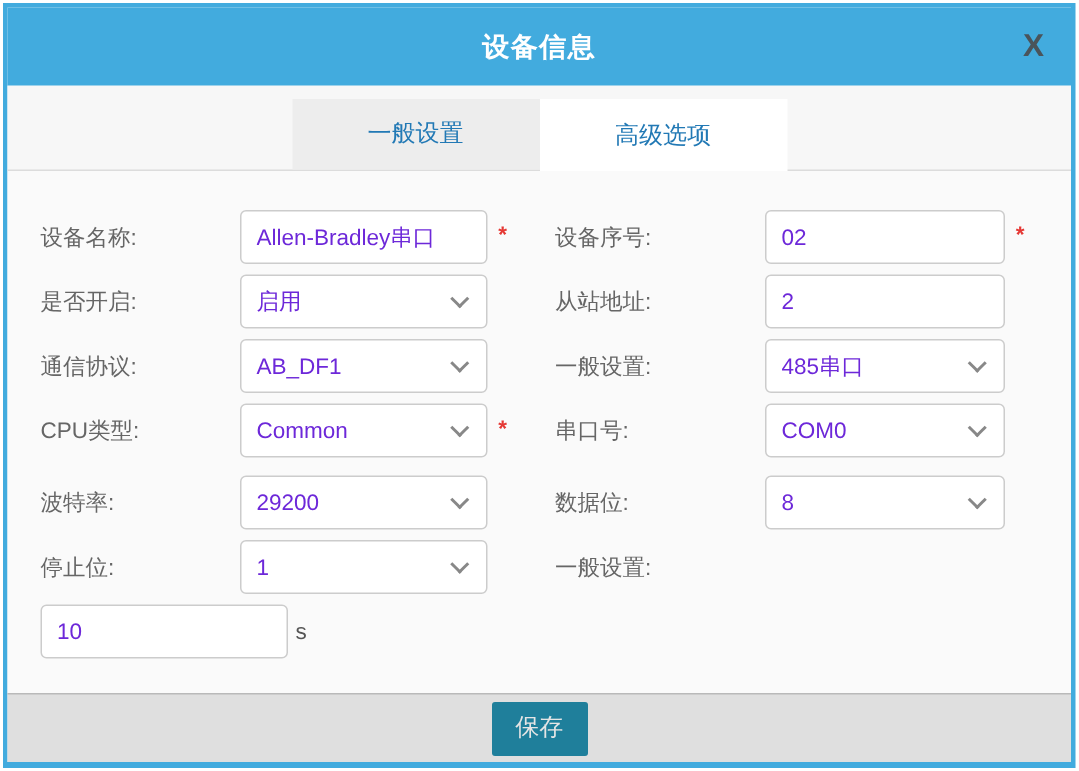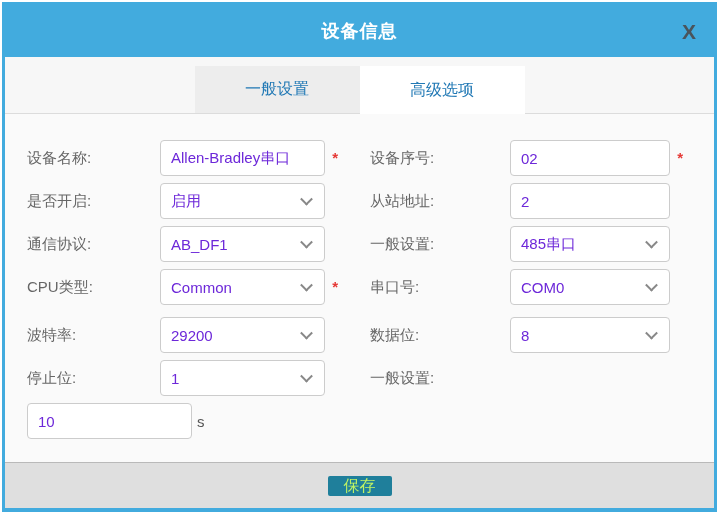--- a/index.html
+++ b/index.html
@@ -60,21 +60,21 @@
     position:absolute;right:-13px;top:50%;transform:translateY(-55%);
     color:var(--required);font-size:15px;font-weight:bold;
   }
   .suffix{font-size:15px;color:#555;margin-left:5px;}
   
   .footer{
     height:46px;flex:0 0 46px;background:#DFDFDF;border-top:1px solid #B9B9B9;
     display:flex;align-items:center;justify-content:center;
   }
   .save-btn{
-    width:64px;height:20px;background:var(--save_button);color:#bef264;border:none;
+    width:64px;height:36px;background:var(--save_button);color:#e5e5e5;border:none;
     font-size:16px;border-radius:2px;cursor:pointer;
     font-family:"Liberation Sans","DejaVu Sans",sans-serif;
   }
 </style>
 </head>
 <body>
 
 <div class="dialog">
 
   <div class="titlebar">

